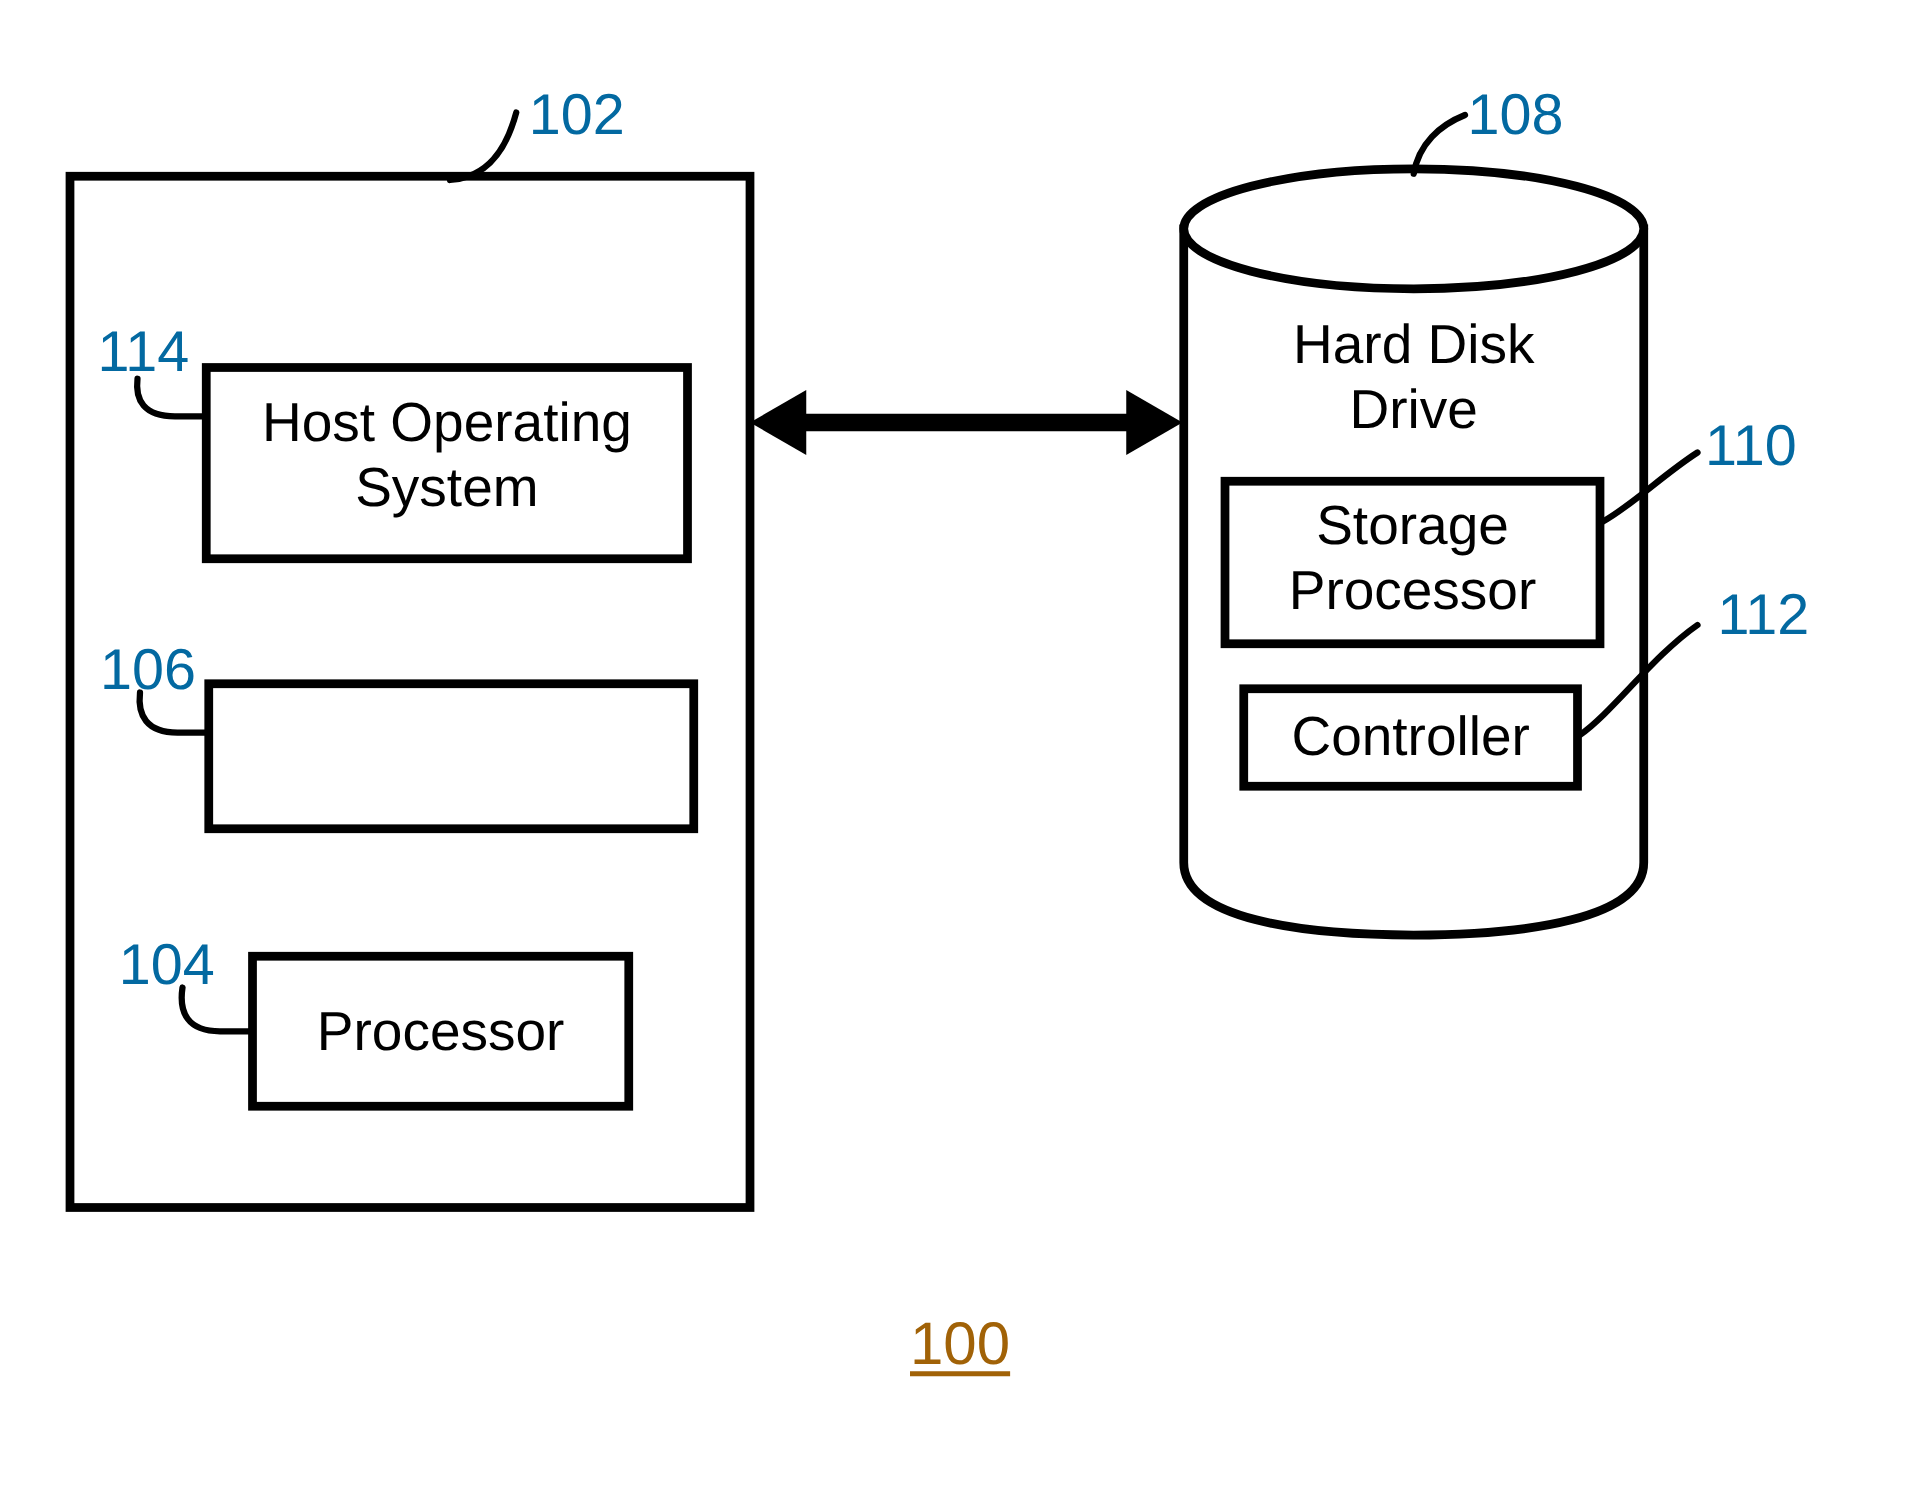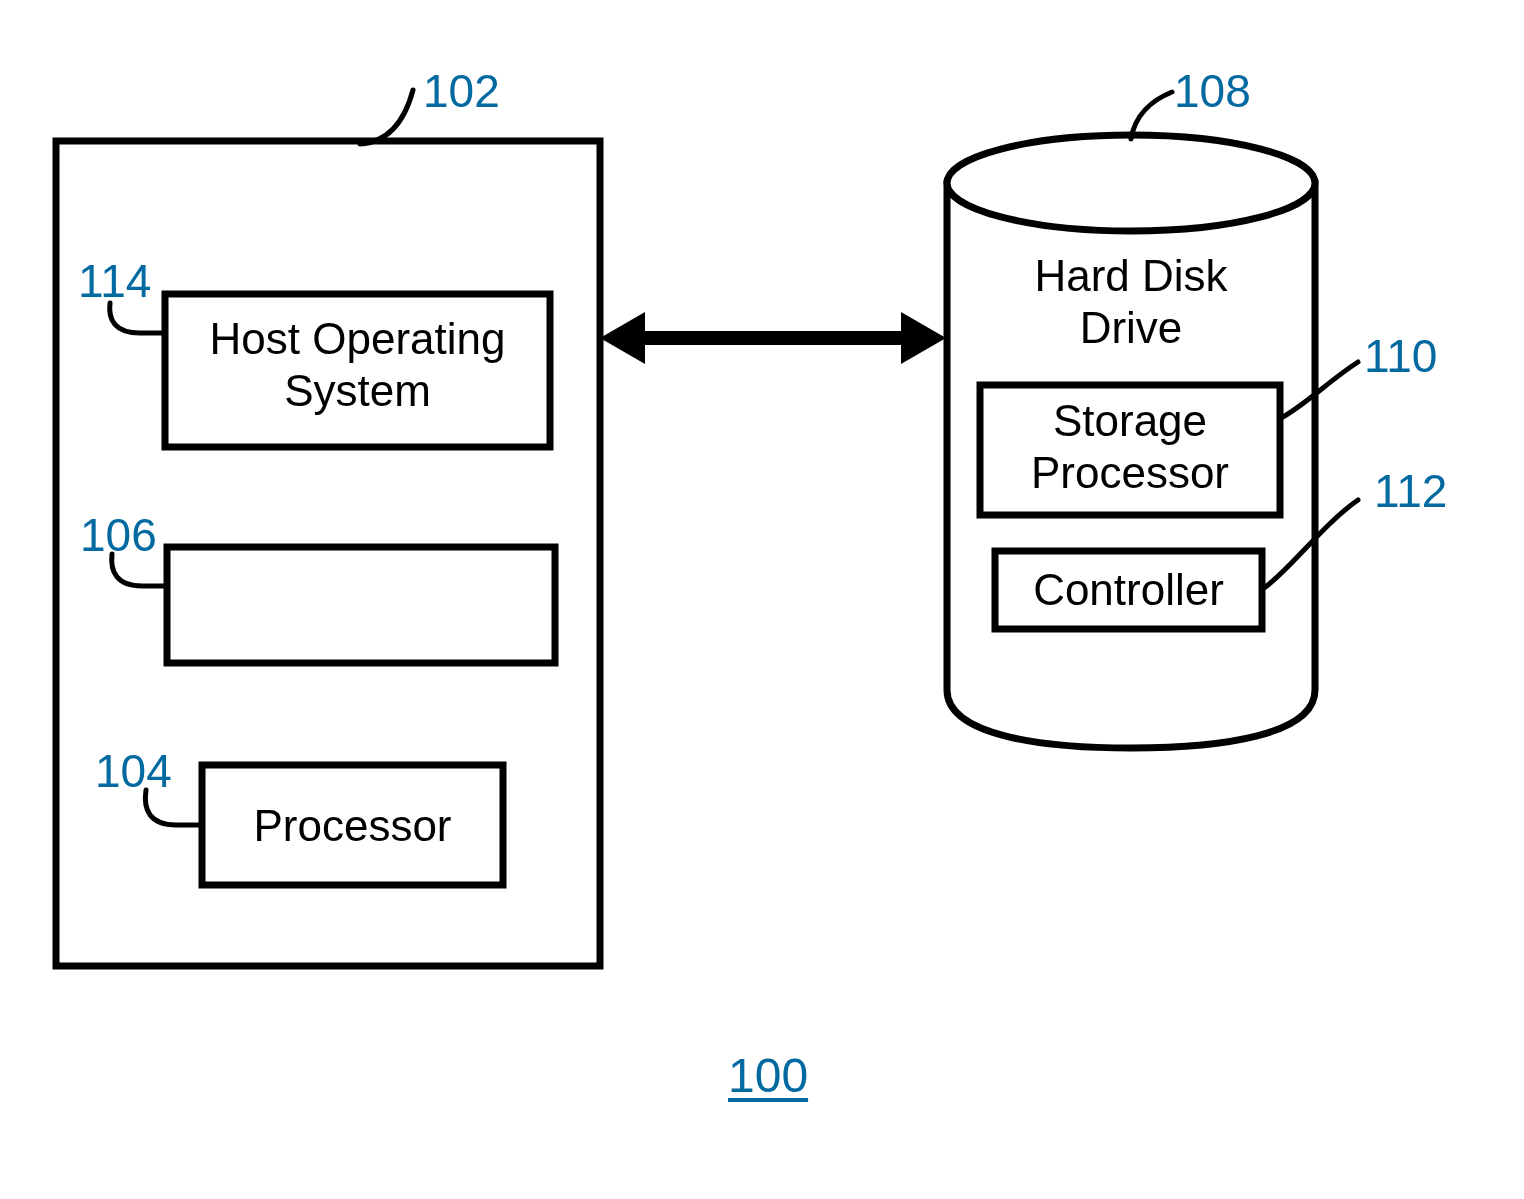--- a/index.html
+++ b/index.html
@@ -47,21 +47,21 @@
   .box-label {
     font-size: 44px;
   }
   .container-label {
     font-size: 44px;
   }
   .fig-number {
     position: absolute;
     font-size: 48px;
     font-family: "Liberation Sans", sans-serif;
-    color: #0369a1;
+    color: #a16207;
     text-decoration: underline;
     text-underline-offset: 6px;
     text-decoration-thickness: 4px;
     white-space: pre;
     user-select: none;
   }
 </style>
 </head>
 <body>
 

